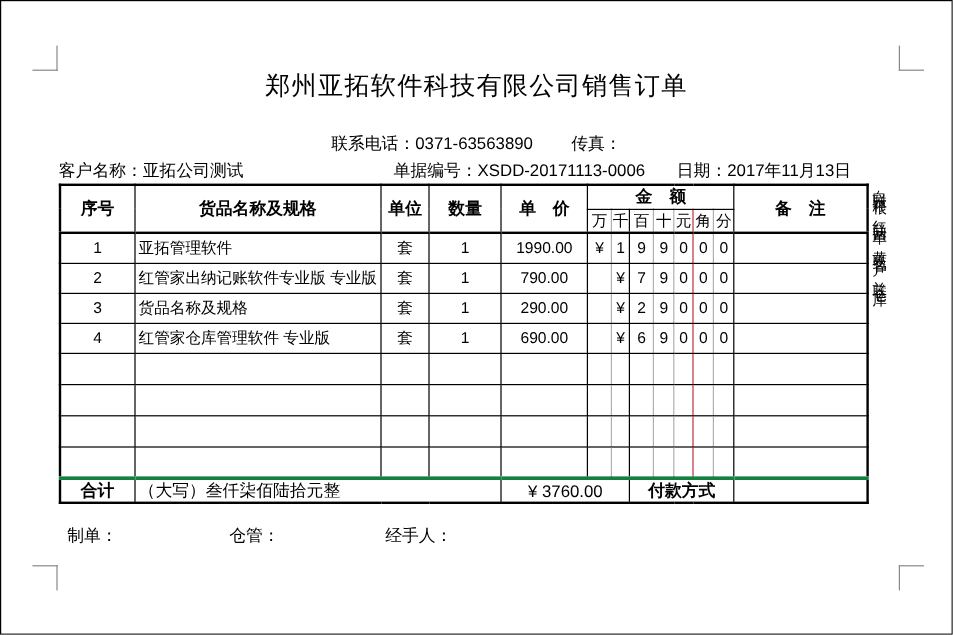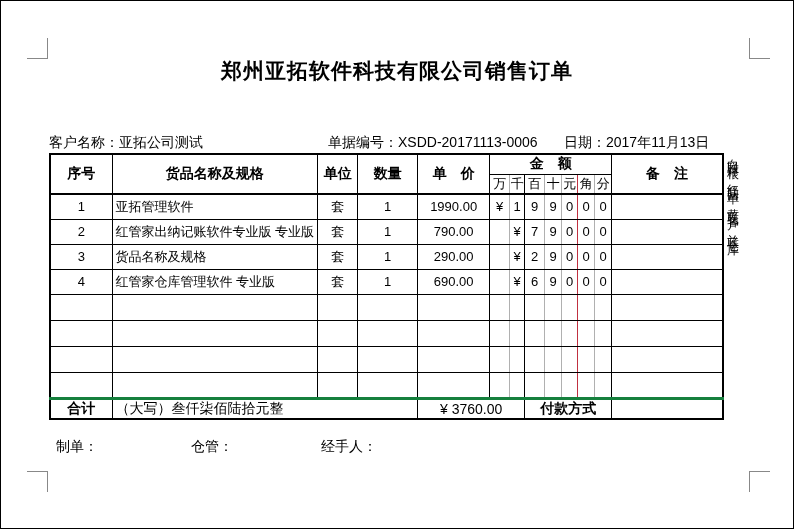--- a/index.html
+++ b/index.html
@@ -6,21 +6,21 @@
   .sheet{position:relative;width:794px;height:529px;background:#fff;border:1px solid #000;
          box-sizing:border-box;font-family:"Liberation Sans",sans-serif;color:#000;overflow:hidden;}
   
   .mark{position:absolute;width:20px;height:20px;}
   .mark.tl{left:26px;top:37px;border-right:1px solid #888;border-bottom:1px solid #888;}
   .mark.tr{left:748px;top:37px;border-left:1px solid #888;border-bottom:1px solid #888;}
   .mark.bl{left:26px;top:470px;border-right:1px solid #888;border-top:1px solid #888;}
   .mark.br{left:748px;top:470px;border-left:1px solid #888;border-top:1px solid #888;}
   
   .title{position:absolute;top:56px;left:0;width:100%;text-align:center;
-         font-size:21px;font-weight:bold;letter-spacing:1px;}
+         font-size:21px;font-weight:normal;letter-spacing:1px;}
   .addr{position:absolute;top:89px;left:0;width:100%;text-align:center;font-size:14px;}
   .phoneline{position:absolute;top:110px;left:0;width:100%;text-align:center;font-size:14px;}
   .phoneline .fax{margin-left:28px;}
   
   .info{position:absolute;top:133px;font-size:14px;white-space:nowrap;}
   .info.customer{left:48px;}
   .info.orderno{left:327px;}
   .info.date{left:563px;}
   
   table.order{position:absolute;left:48px;top:152px;border-collapse:collapse;table-layout:fixed;
@@ -55,20 +55,24 @@
 <body>
 
 <div class="sheet">
 
   <div class="mark tl"></div>
   <div class="mark tr"></div>
   <div class="mark bl"></div>
   <div class="mark br"></div>
 
   <div class="title">郑州亚拓软件科技有限公司销售订单</div>
+  <div class="phoneline">
+    <span>联系电话：0371-63563890</span>
+    <span class="fax">传真：</span>
+  </div>
 
   <div class="info customer">客户名称：亚拓公司测试</div>
   <div class="info orderno">单据编号：XSDD-20171113-0006</div>
   <div class="info date">日期：2017年11月13日</div>
 
   <table class="order">
     <colgroup>
       <col style="width:62px">
         <col style="width:203px">
         <col style="width:40px">

